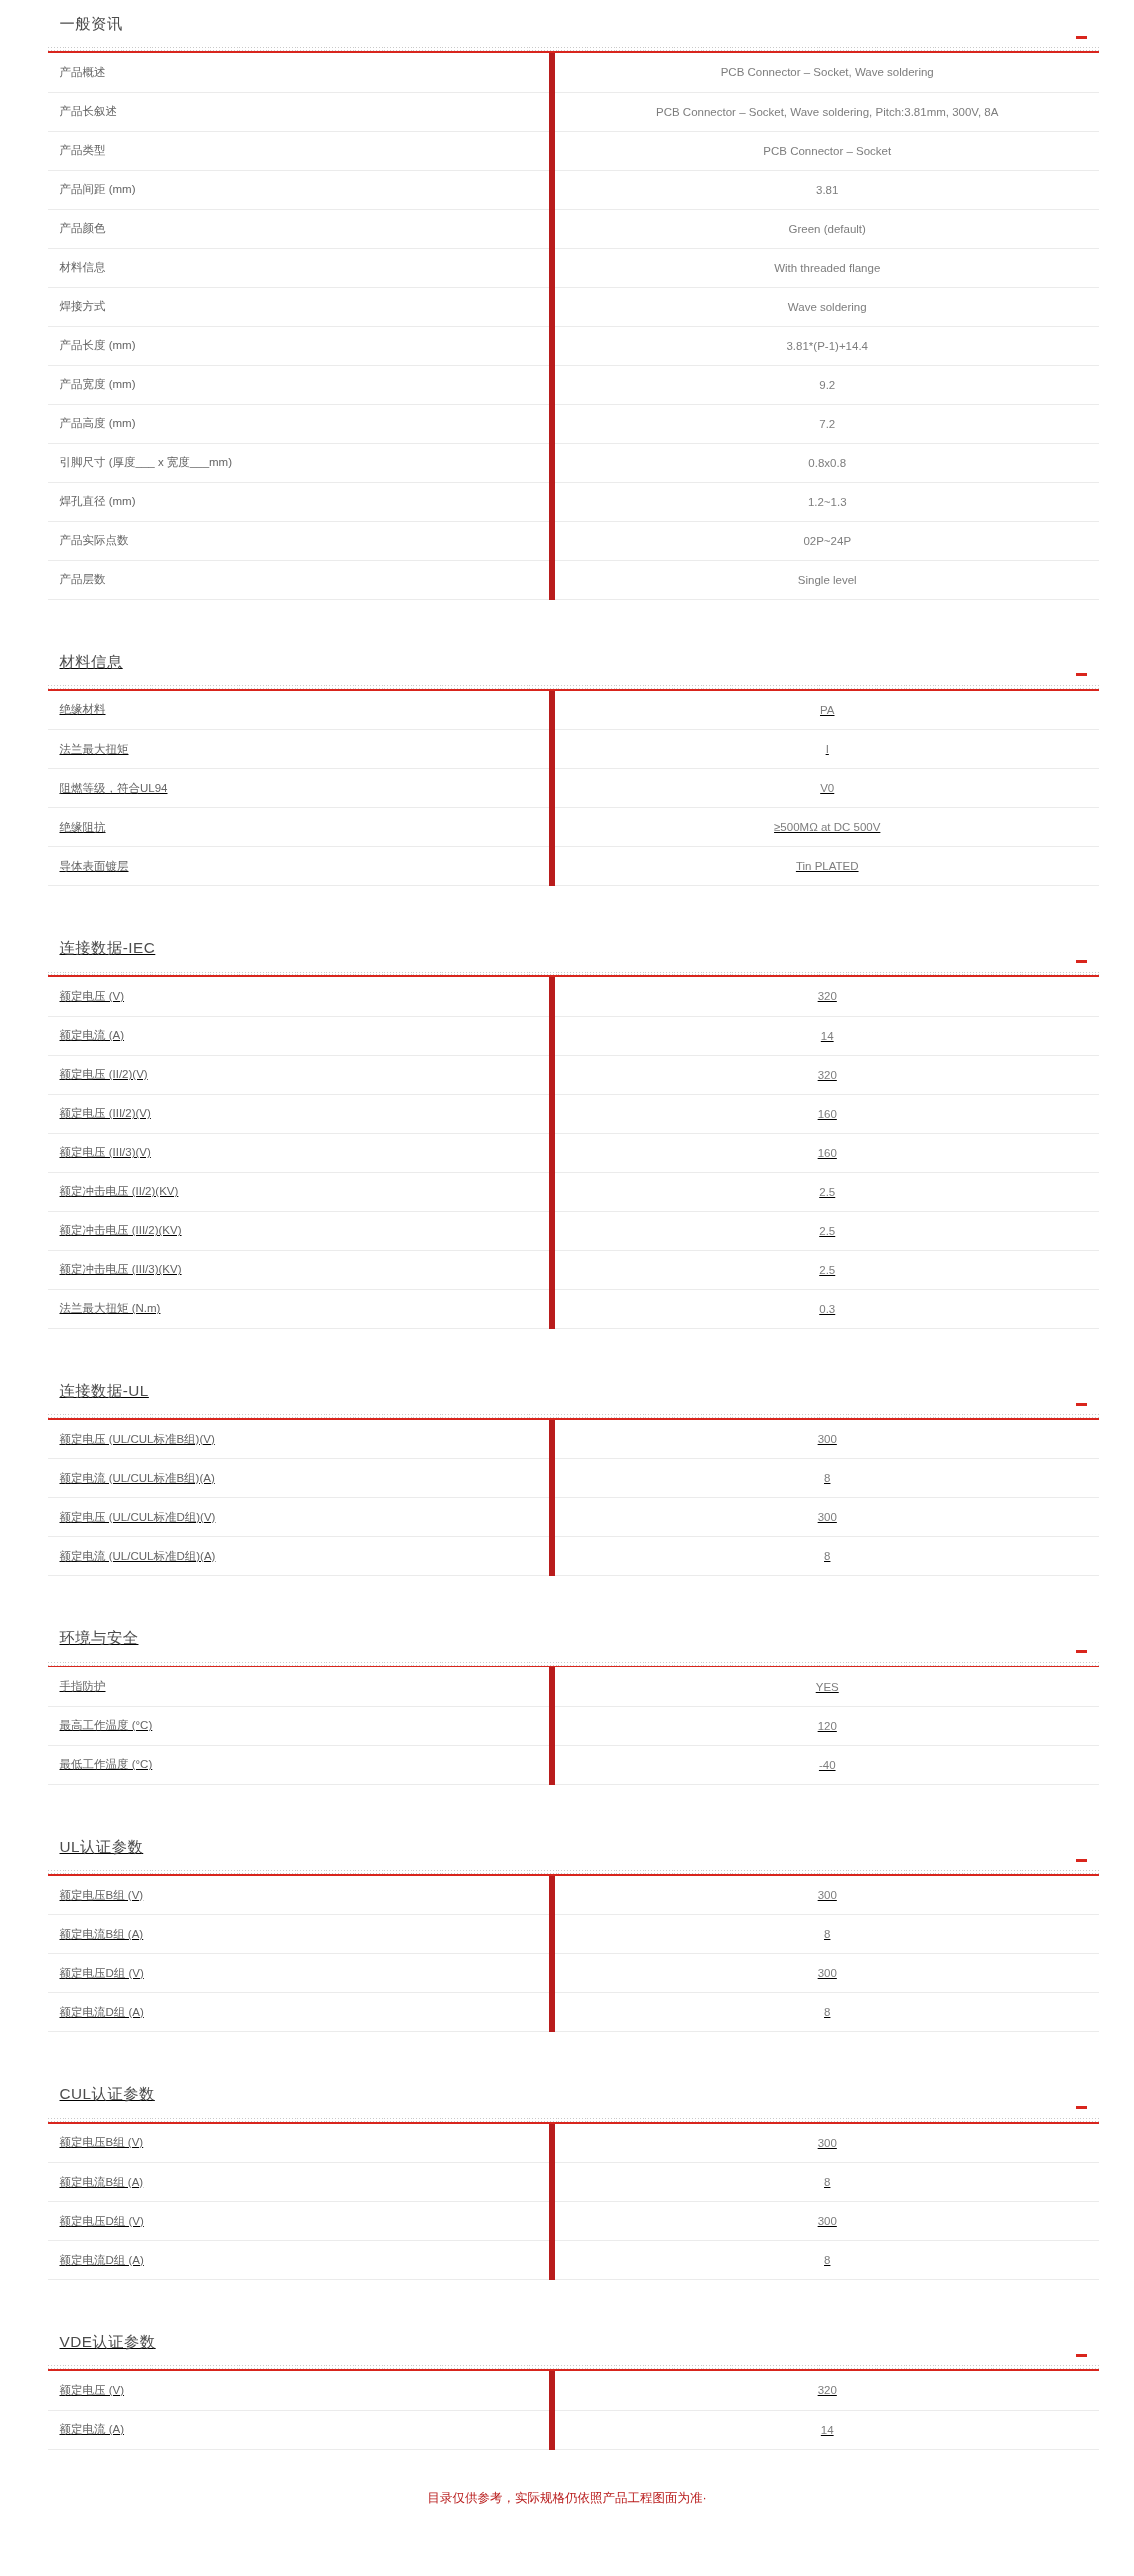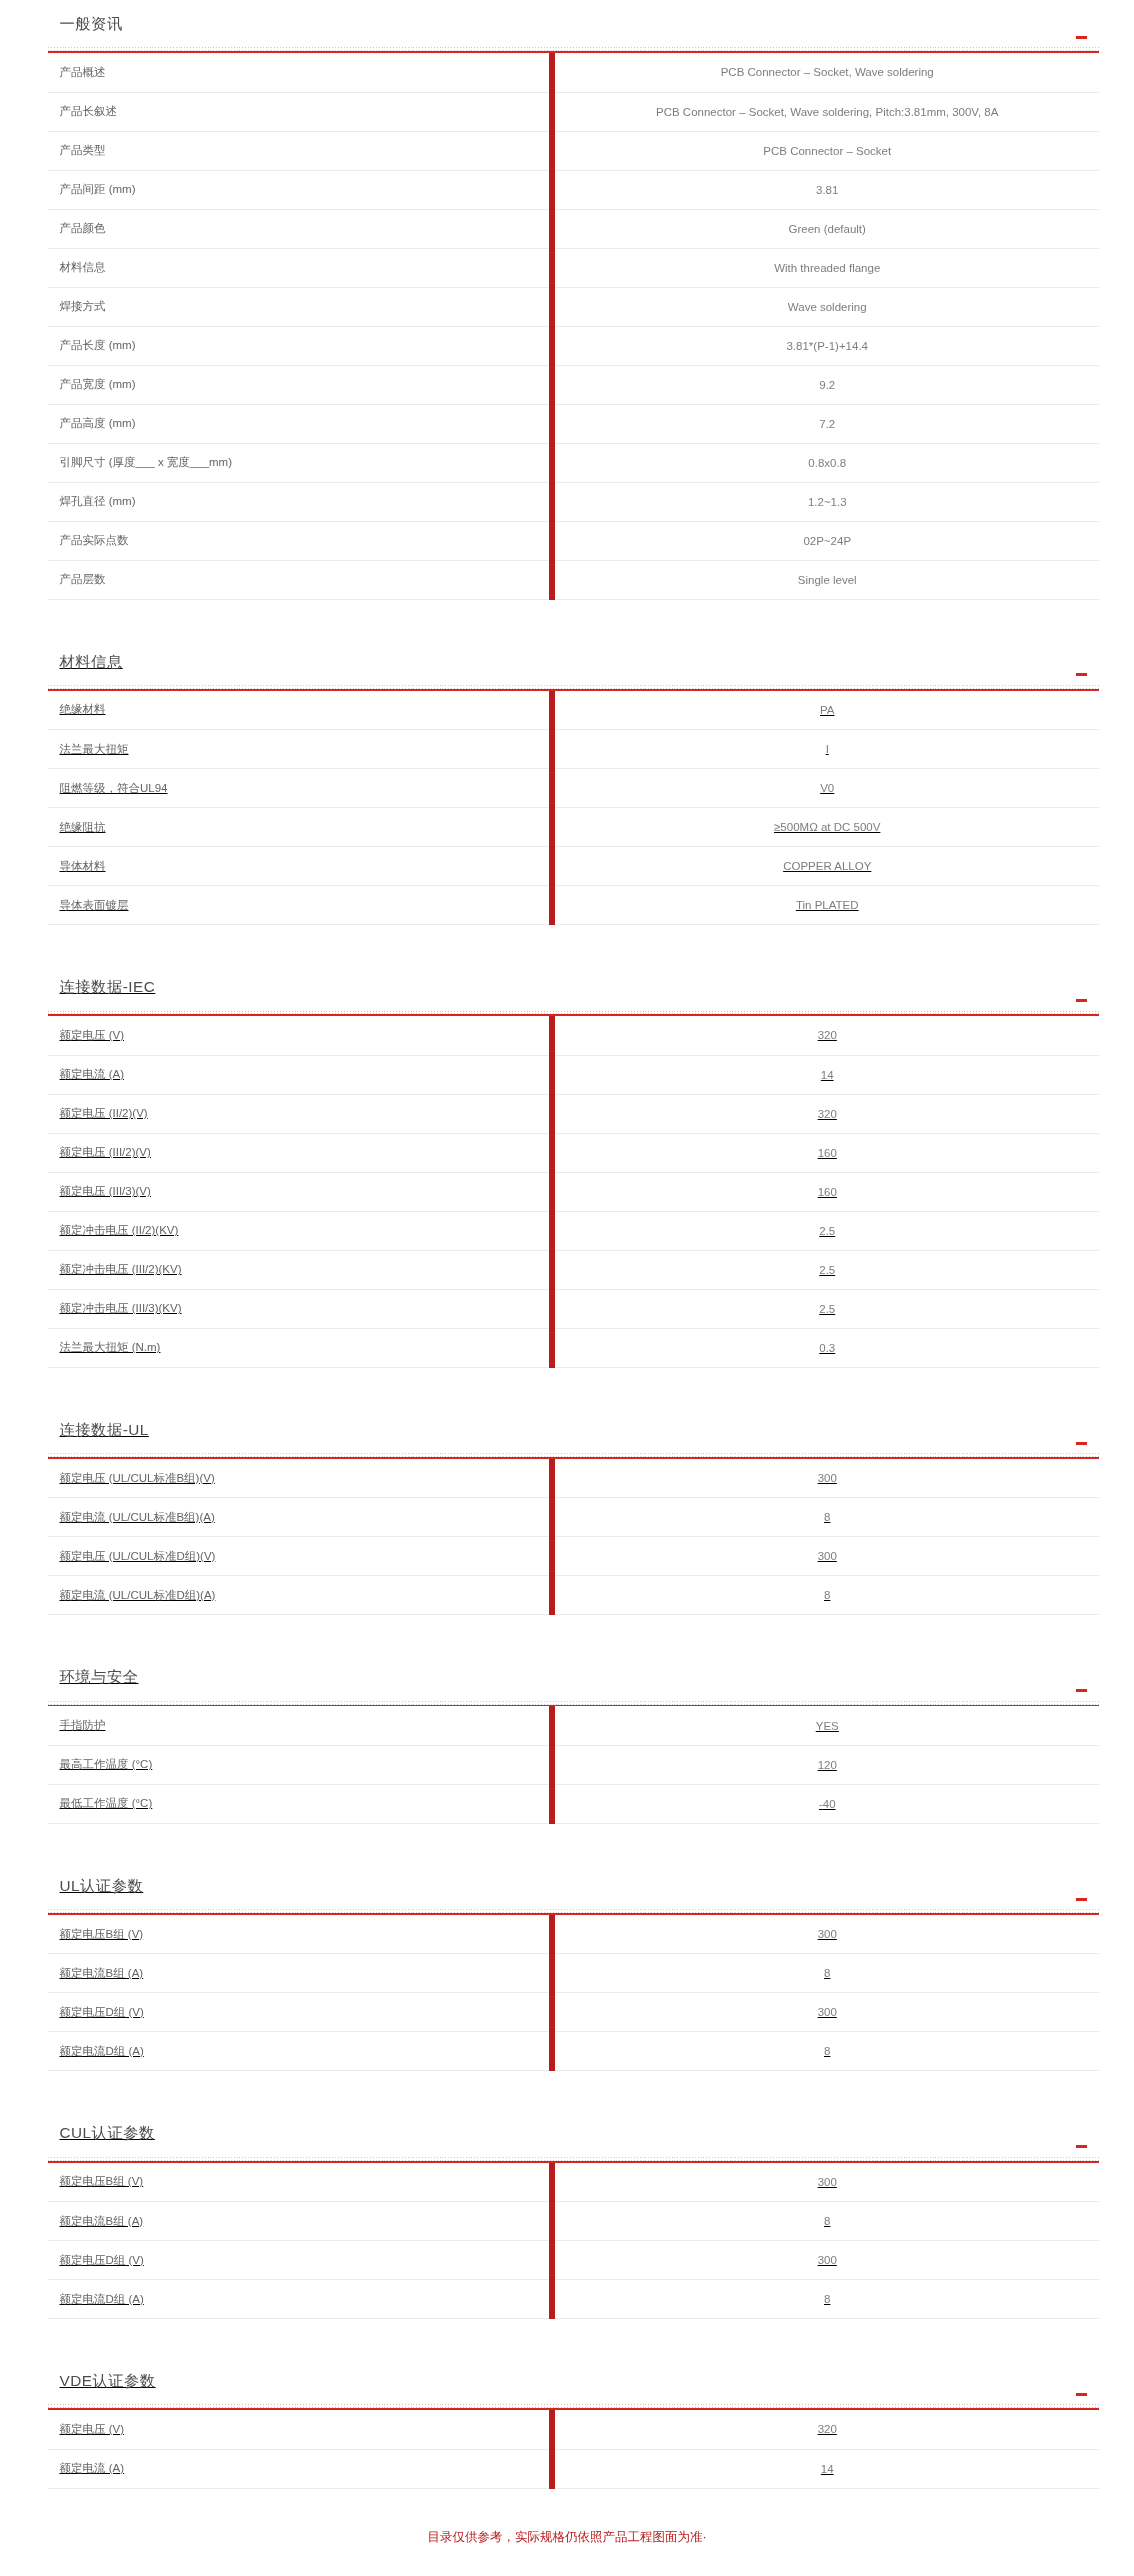--- a/index.html
+++ b/index.html
@@ -195,24 +195,20 @@
   <tr class="spec-row">
     <td class="label">阻燃等级，符合UL94</td>
     <td class="value">V0</td>
   </tr>
 
   <tr class="spec-row">
     <td class="label">绝缘阻抗</td>
     <td class="value">≥500MΩ at DC 500V</td>
   </tr>
 
-  <tr class="spec-row">
-    <td class="label">导体材料</td>
-    <td class="value">COPPER ALLOY</td>
-  </tr>
 
   <tr class="spec-row">
     <td class="label">导体表面镀层</td>
     <td class="value">Tin PLATED</td>
   </tr>
 </tbody>
     </table>
   </section>
 
   <section class="spec-section">

